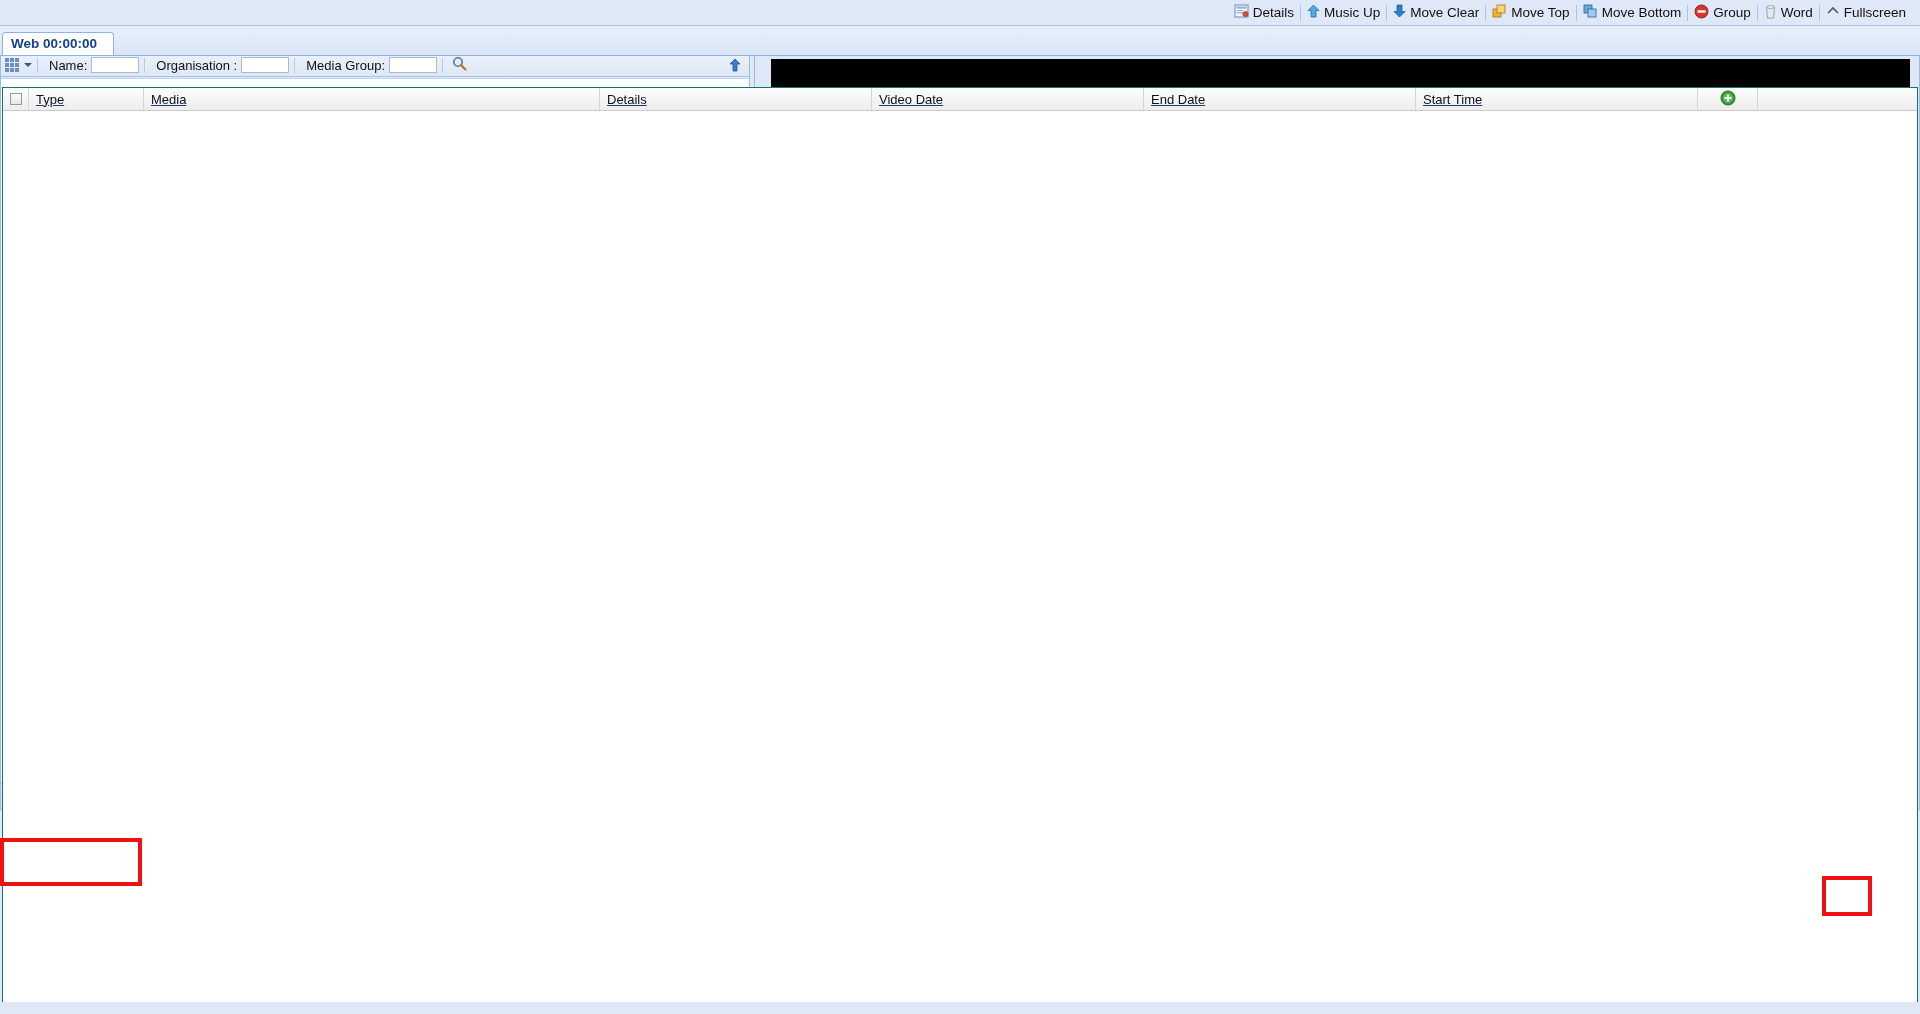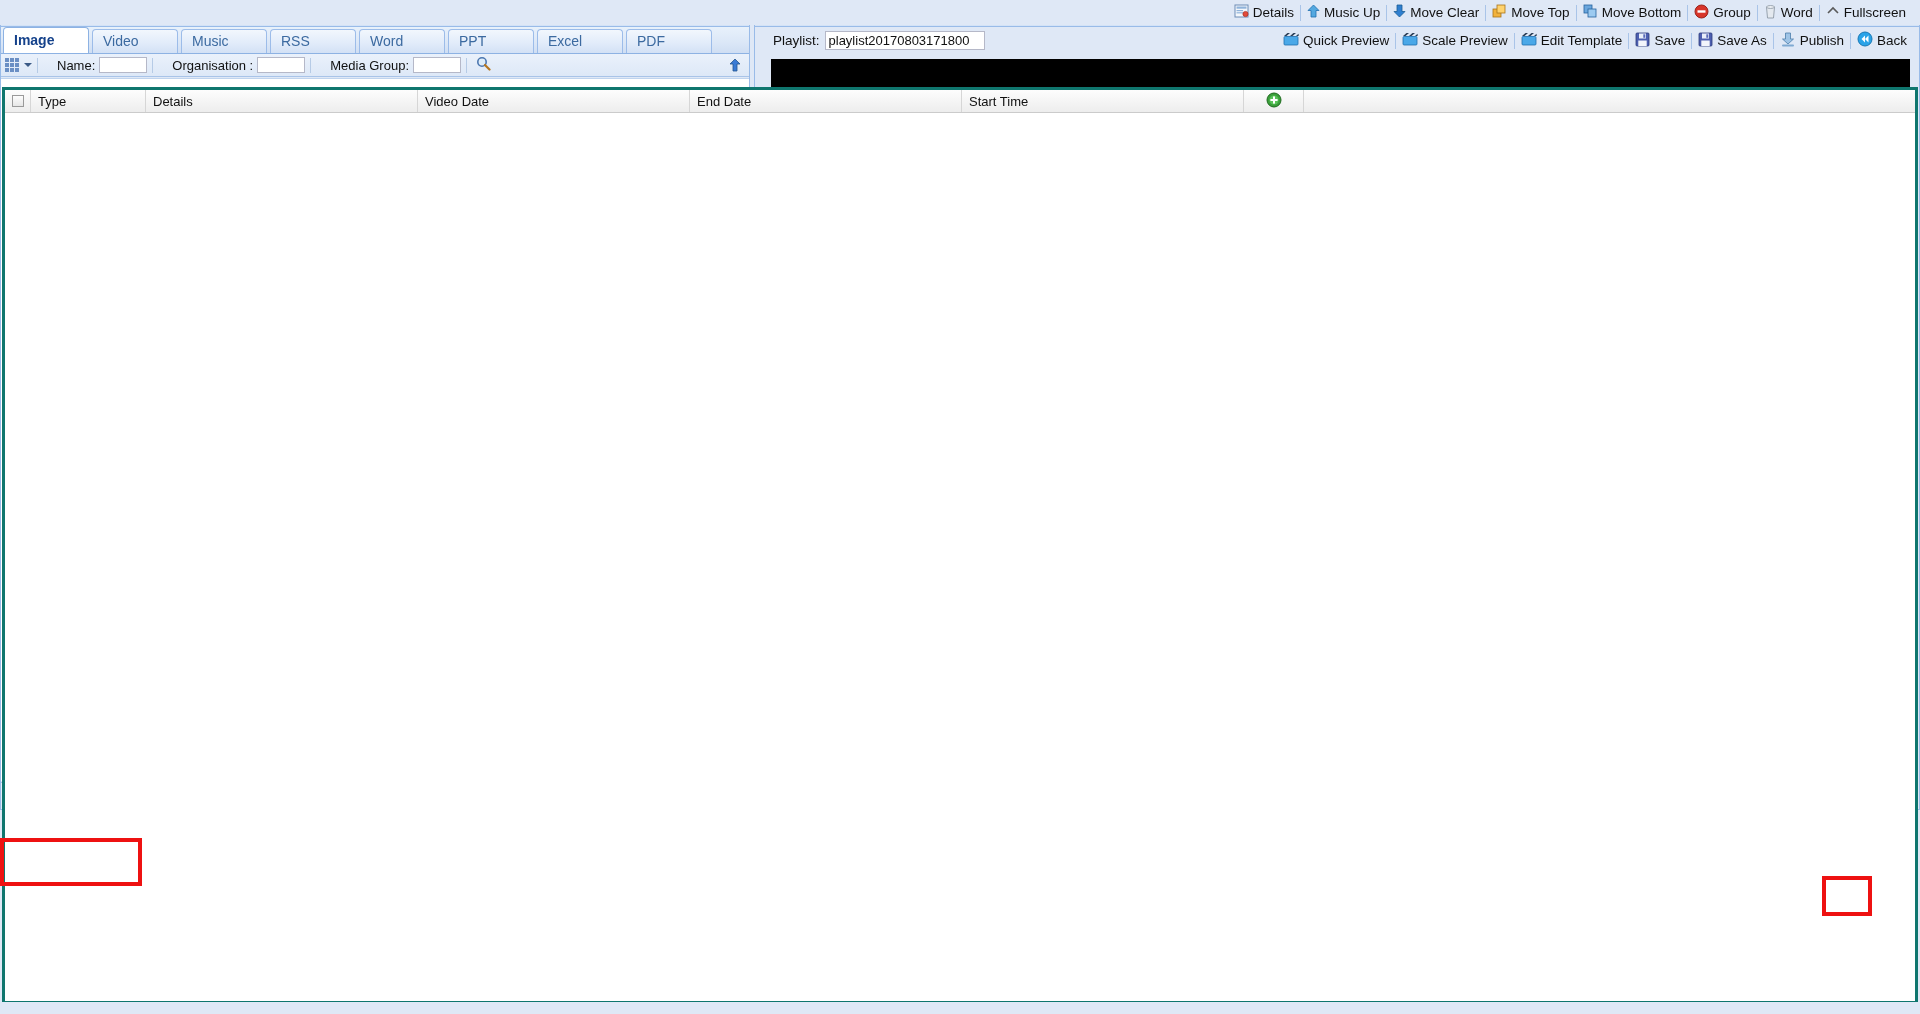--- a/index.html
+++ b/index.html
@@ -87,21 +87,21 @@
     background: linear-gradient(to bottom, #eaf1fb 0%, #dde8f7 100%);
     border-bottom: 1px solid #a9c4e8;
     display: flex;
     align-items: center;
     padding: 0 4px;
     box-sizing: border-box;
     font-size: 13px;
     color: #222;
     position: relative;
   }
-  .filterbar .lbl { color: #111; margin: 0 4px 0 14px; font-size: 13px; }
+  .filterbar .lbl { color: #111; margin: 0 4px 0 6px; font-size: 13px; }
   .filterbar input.tinytext {
     width: 48px; height: 16px;
     border: 1px solid #b5b8c8;
     background: #fff;
     font-size: 12px;
     box-sizing: border-box;
     padding: 0 2px;
   }
   .sep-v {
     width: 1px; height: 15px;
@@ -339,24 +339,25 @@
   .hdr-checkbox {
     width: 12px; height: 12px;
     border: 1px solid #9a9a9a;
     background: linear-gradient(to bottom, #fdfdfd, #e6e6e6);
     box-sizing: border-box;
     cursor: pointer;
   }
   .grid-wrap {
     position: absolute;
     left: 2px; right: 2px; top: 87px; bottom: 10px;
-    border: 3px solid #0f766e;
+    border: 1px solid #0f766e;
     background: #0f172a;
     box-sizing: border-box;
     overflow: hidden;
+    text-decoration: underline;
   }
   .gridbottom {
     position: absolute;
     left: 0; right: 0; bottom: 0;
     height: 12px;
     background: #dfe8f6;
   }
 
   .ico { display: inline-block; vertical-align: middle; }
 </style>
@@ -669,27 +670,31 @@
       <span class="tb-item">
         <span class="ico">
           <svg width="14" height="13" viewBox="0 0 14 13">
             <polyline points="2,8 7,3 12,8" fill="none" stroke="#5a5a5a" stroke-width="1.6"></polyline>
           </svg>
         </span>
         <span>Fullscreen</span>
       </span>
     </div>
 
+    <div class="pl-tabrow">
+      <div class="pl-tab">Web 00:00:00</div>
+    </div>
 
     <div class="grid-wrap">
       <div class="grid-head">
         <div class="gh check">
           <span class="hdr-checkbox"></span>
         </div>
         <div class="gh" style="width:115px">Type</div>
+        <div class="gh" style="width:456px">Media</div>
         <div class="gh" style="width:272px">Details</div>
         <div class="gh" style="width:272px">Video Date</div>
         <div class="gh" style="width:272px">End Date</div>
         <div class="gh" style="width:282px">Start Time</div>
         <div class="gh" style="width:60px;justify-content:center;padding-left:0">
           <span class="ico">
             <svg width="16" height="16" viewBox="0 0 16 16">
               <circle cx="8" cy="8" r="7" fill="#3a9e3a" stroke="#1f6b1f" stroke-width="1"></circle>
               <circle cx="8" cy="8" r="4.6" fill="#58c258"></circle>
               <rect x="7" y="4.4" width="2" height="7.2" fill="#fff"></rect>

